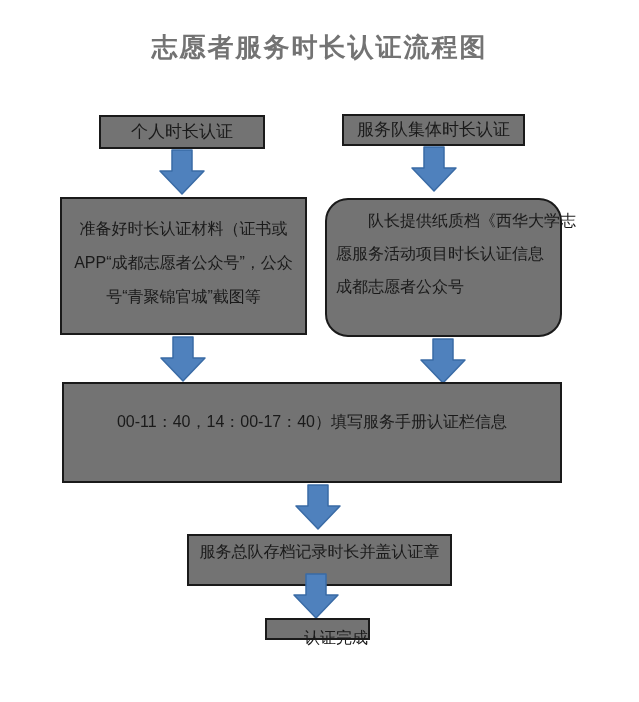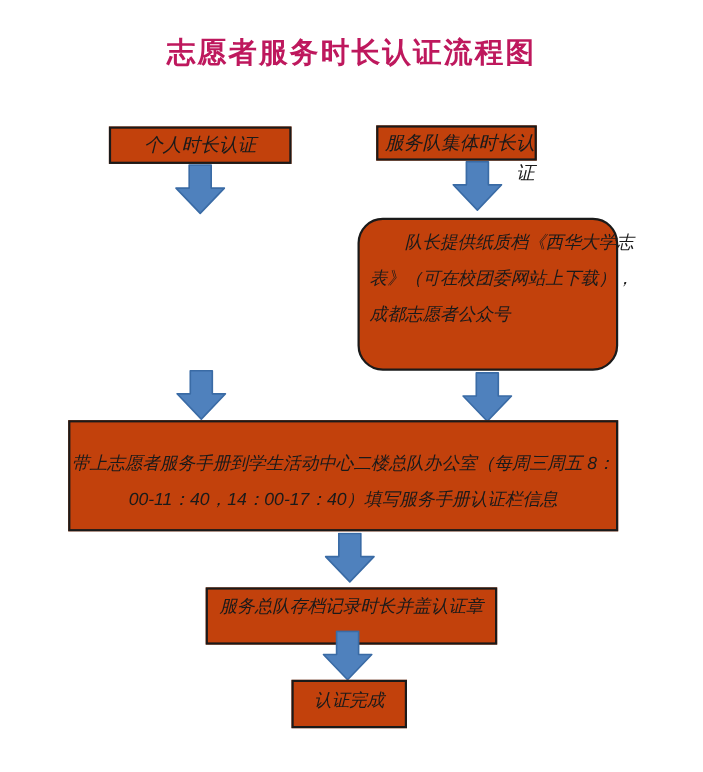--- a/index.html
+++ b/index.html
@@ -19,42 +19,41 @@
   .page-title {
     position: absolute;
     left: 0;
     top: 30px;
     width: 639px;
     text-align: center;
     font-family: "Liberation Serif", serif;
     font-weight: bold;
     font-size: 26px;
     letter-spacing: 2px;
-    color: #be185d;
+    color: #737373;
   }
   .fbox {
     position: absolute;
     border: 2px solid var(--box-border);
-    background: #c2410c;
+    background: #737373;
     box-sizing: border-box;
     font-size: 16px;
     line-height: 30px;
-    font-style: italic;
   }
   .fbox .line {
     white-space: nowrap;
   }
   .center-text { text-align: center; }
   .box-personal {
     left: 99px; top: 115px; width: 166px; height: 34px;
     font-size: 17px; line-height: 30px;
   }
   .box-team {
-    left: 342px; top: 114px; width: 146px; height: 32px;
-    font-size: 17px; line-height: 28px; text-align: right;
+    left: 342px; top: 114px; width: 183px; height: 32px;
+    font-size: 17px; line-height: 28px;
   }
   .box-prepare {
     left: 60px; top: 197px; width: 247px; height: 138px;
     padding-top: 13px;
   }
   .box-prepare .line { line-height: 34px; text-align: center; }
   .box-leader {
     left: 325px; top: 198px; width: 237px; height: 139px;
     padding: 4px 0 0 9px;
     border-radius: 23px;
@@ -64,22 +63,23 @@
   .box-office {
     left: 62px; top: 382px; width: 500px; height: 101px;
     padding-top: 21px;
   }
   .box-office .line { line-height: 33px; text-align: center; }
   .box-archive {
     left: 187px; top: 534px; width: 265px; height: 52px;
     line-height: 32px;
   }
   .box-complete {
-    left: 265px; top: 618px; width: 105px; height: 44px;
+    left: 265px; top: 618px; width: 105px; height: 22px;
     line-height: 35px;
+    text-align: right;
   }
   .arrow {
     position: absolute;
     width: 46px;
     height: 47px;
   }
   .arrow svg { display: block; width: 100%; height: 100%; }
   .arrow path {
     fill: var(--arrow-fill);
     stroke: var(--arrow-border);
@@ -111,39 +111,43 @@
     <svg viewBox="0 0 46 47">
         <path d="M13,1 L33,1 L33,22 L45,22 L23,45 L1,22 L13,22 Z"></path>
       </svg>
   </div>
   <div class="arrow arrow-2">
     <svg viewBox="0 0 46 47">
         <path d="M13,1 L33,1 L33,22 L45,22 L23,45 L1,22 L13,22 Z"></path>
       </svg>
   </div>
 
+  <div class="fbox box-prepare">
+    <div class="line">准备好时长认证材料（证书或</div>
+    <div class="line">APP“成都志愿者公众号”，公众</div>
+    <div class="line">号“青聚锦官城”截图等</div>
+  </div>
   <div class="fbox box-leader">
     <div class="line indent">队长提供纸质档《西华大学志</div>
-    <div class="line">表》（可在校团委网站上下载），</div>
+    <div class="line">愿服务活动项目时长认证信息</div>
     <div class="line">成都志愿者公众号</div>
   </div>
 
   <div class="arrow arrow-3">
     <svg viewBox="0 0 46 47">
         <path d="M13,1 L33,1 L33,22 L45,22 L23,45 L1,22 L13,22 Z"></path>
       </svg>
   </div>
   <div class="arrow arrow-4">
     <svg viewBox="0 0 46 47">
         <path d="M13,1 L33,1 L33,22 L45,22 L23,45 L1,22 L13,22 Z"></path>
       </svg>
   </div>
 
   <div class="fbox box-office">
-    <div class="line">带上志愿者服务手册到学生活动中心二楼总队办公室（每周三周五 8：</div>
     <div class="line">00-11：40，14：00-17：40）填写服务手册认证栏信息</div>
   </div>
 
   <div class="arrow arrow-5">
     <svg viewBox="0 0 46 47">
         <path d="M13,1 L33,1 L33,22 L45,22 L23,45 L1,22 L13,22 Z"></path>
       </svg>
   </div>
 
   <div class="fbox box-archive center-text">

